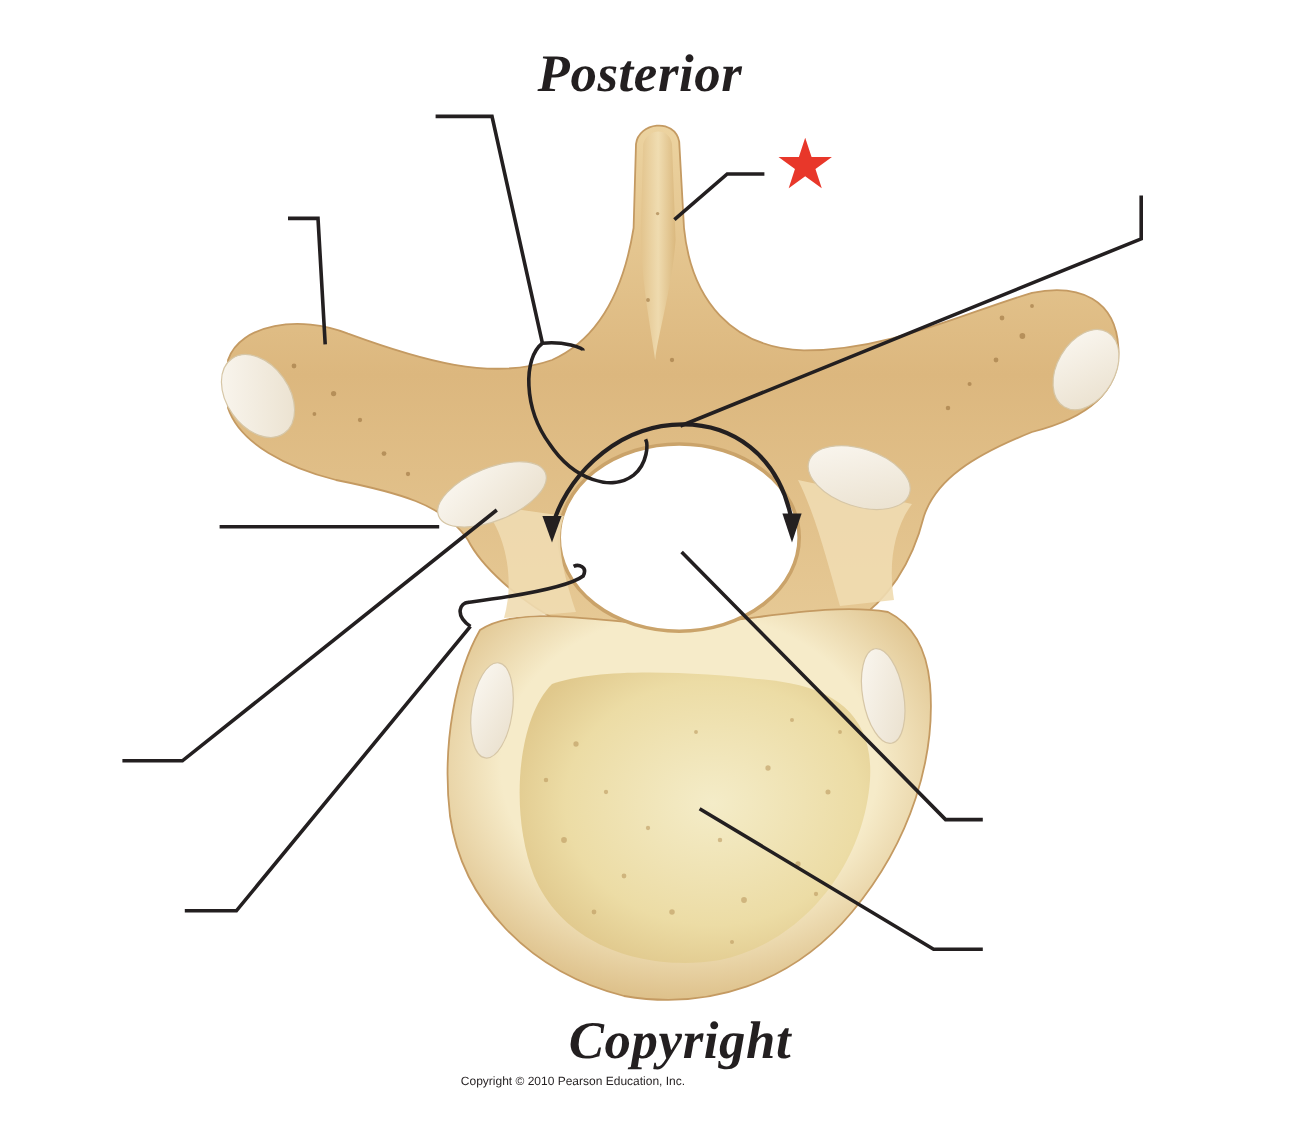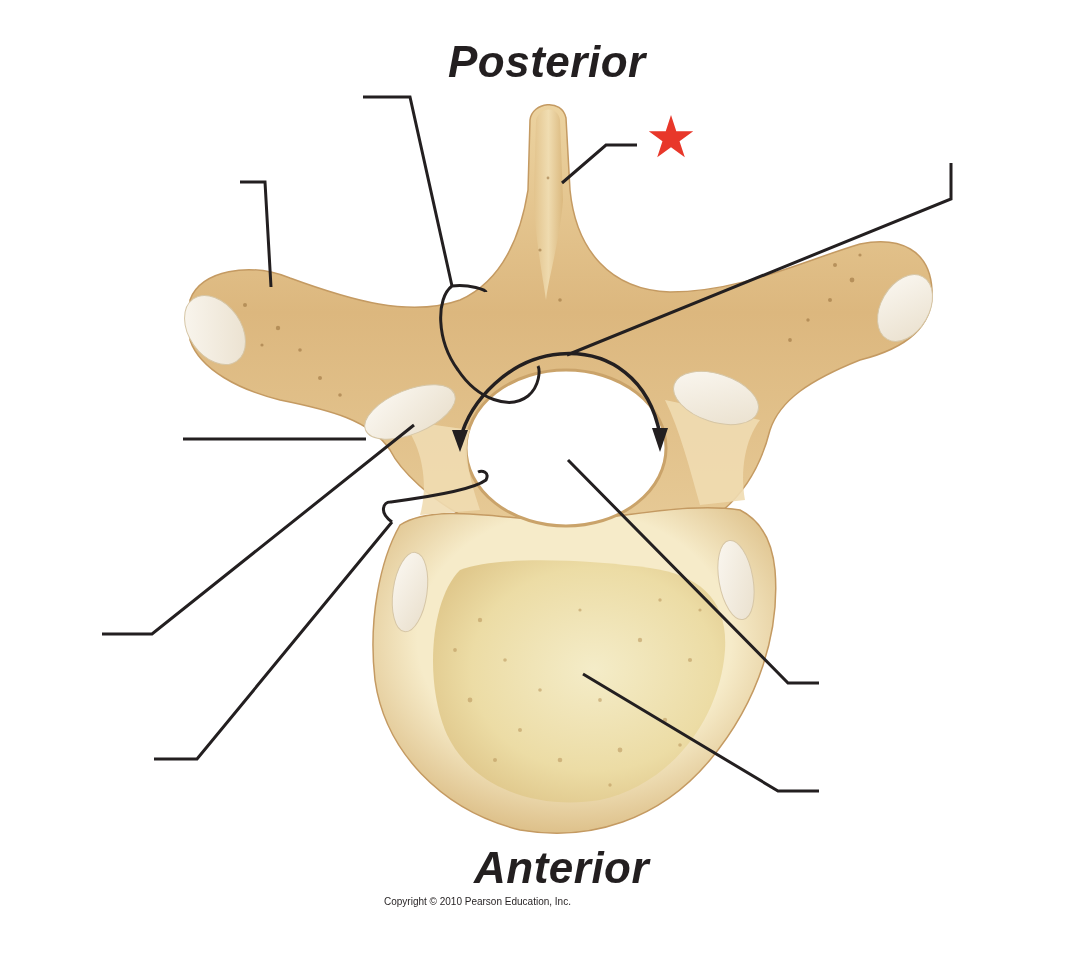--- a/index.html
+++ b/index.html
@@ -1,18 +1,18 @@
 <!DOCTYPE html>
 <html><head>
 <meta charset="utf-8">
 <style>
   html, body { margin: 0; padding: 0; background: #ffffff; }
   body { width: 1080px; height: 954px; position: relative; overflow: hidden; font-family: "Liberation Sans", sans-serif; }
   .title-label {
-    position: absolute; font-family: Liberation Sans, sans-serif;
+    position: absolute; font-family: Liberation Serif, serif;
     font-weight: bold; font-style: italic; color: #231f20;
     font-size: 44px; letter-spacing: 0.5px; line-height: 1;
   }
   #posterior { left: 448px; top: 40px; }
   #anterior { left: 474px; top: 846px; }
   #copyright {
     position: absolute; left: 384px; top: 896px;
     font-family: "Liberation Sans", sans-serif; font-size: 10px; color: #231f20;
   }
   #star {
@@ -171,14 +171,14 @@
     <polyline points="583,674 778,791 819,791"></polyline>
   </g>
 
   <g>
     <path d="M 460 440 C 470 400, 510 358, 560 354 C 610 350, 650 380, 660 435" fill="none" stroke="#231f20" stroke-width="3.5"></path>
     <polygon points="452,430 468,430 460,452" fill="#231f20"></polygon>
     <polygon points="652,428 668,428 660,452" fill="#231f20"></polygon>
   </g>
 </svg>
 
-<div class="title-label" id="anterior">Anterior</div>
+<div class="title-label" id="anterior">Copyright</div>
 <div id="copyright">Copyright © 2010 Pearson Education, Inc.</div>
 
 </body></html>

